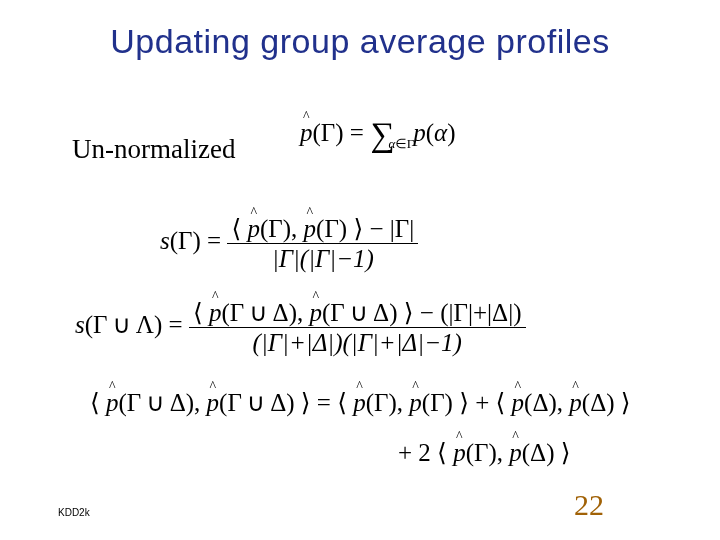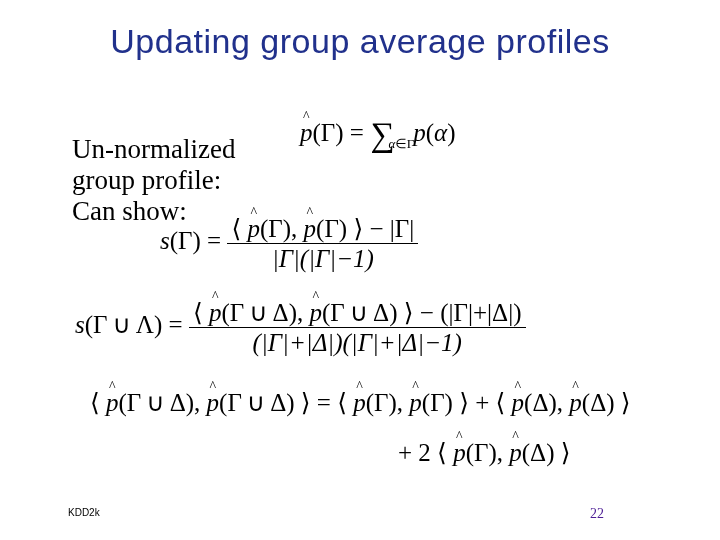--- a/index.html
+++ b/index.html
@@ -89,48 +89,47 @@
   .hat-wrap .hat {
     position: absolute;
     top: -10px;
     left: 50%;
     transform: translateX(-50%);
     font-size: 14px;
     line-height: 1;
   }
   .footer-left {
     position: absolute;
-    left: 68px;
+    left: 58px;
     bottom: 22px;
     font-family: Verdana, Geneva, sans-serif;
     font-size: 10px;
     color: #000;
     text-align: center;
   }
   .footer-right {
     position: absolute;
     right: 60px;
     bottom: 18px;
     font-family: "Times New Roman", Times, serif;
-    font-size: 14px;
-    color: #4c1d95;
+    font-size: 30px;
+    color: #a16207;
     text-align: right;
   }
 </style>
 </head>
 <body>
 
 <div class="slide">
 
   <div class="title">Updating group average profiles</div>
 
   <div class="intro">
     <span>Un-normalized</span><br>
-    <span>group profile:</span><br>
-    <span>Can show:</span>
+    <br>
   </div>
 
   <div class="eq eq1">
     <span class="hat-wrap"><span class="hat">^</span><i>p</i></span><span>(</span><span>Γ</span><span>)</span>
     <span>=</span>
     <span class="sum">
       <span class="sigma">∑</span>
       <span class="sub"><i>α</i><span>∈</span><span>Γ</span></span>
     </span>
     &nbsp;&nbsp;<i>p</i><span>(</span><i>α</i><span>)</span>

